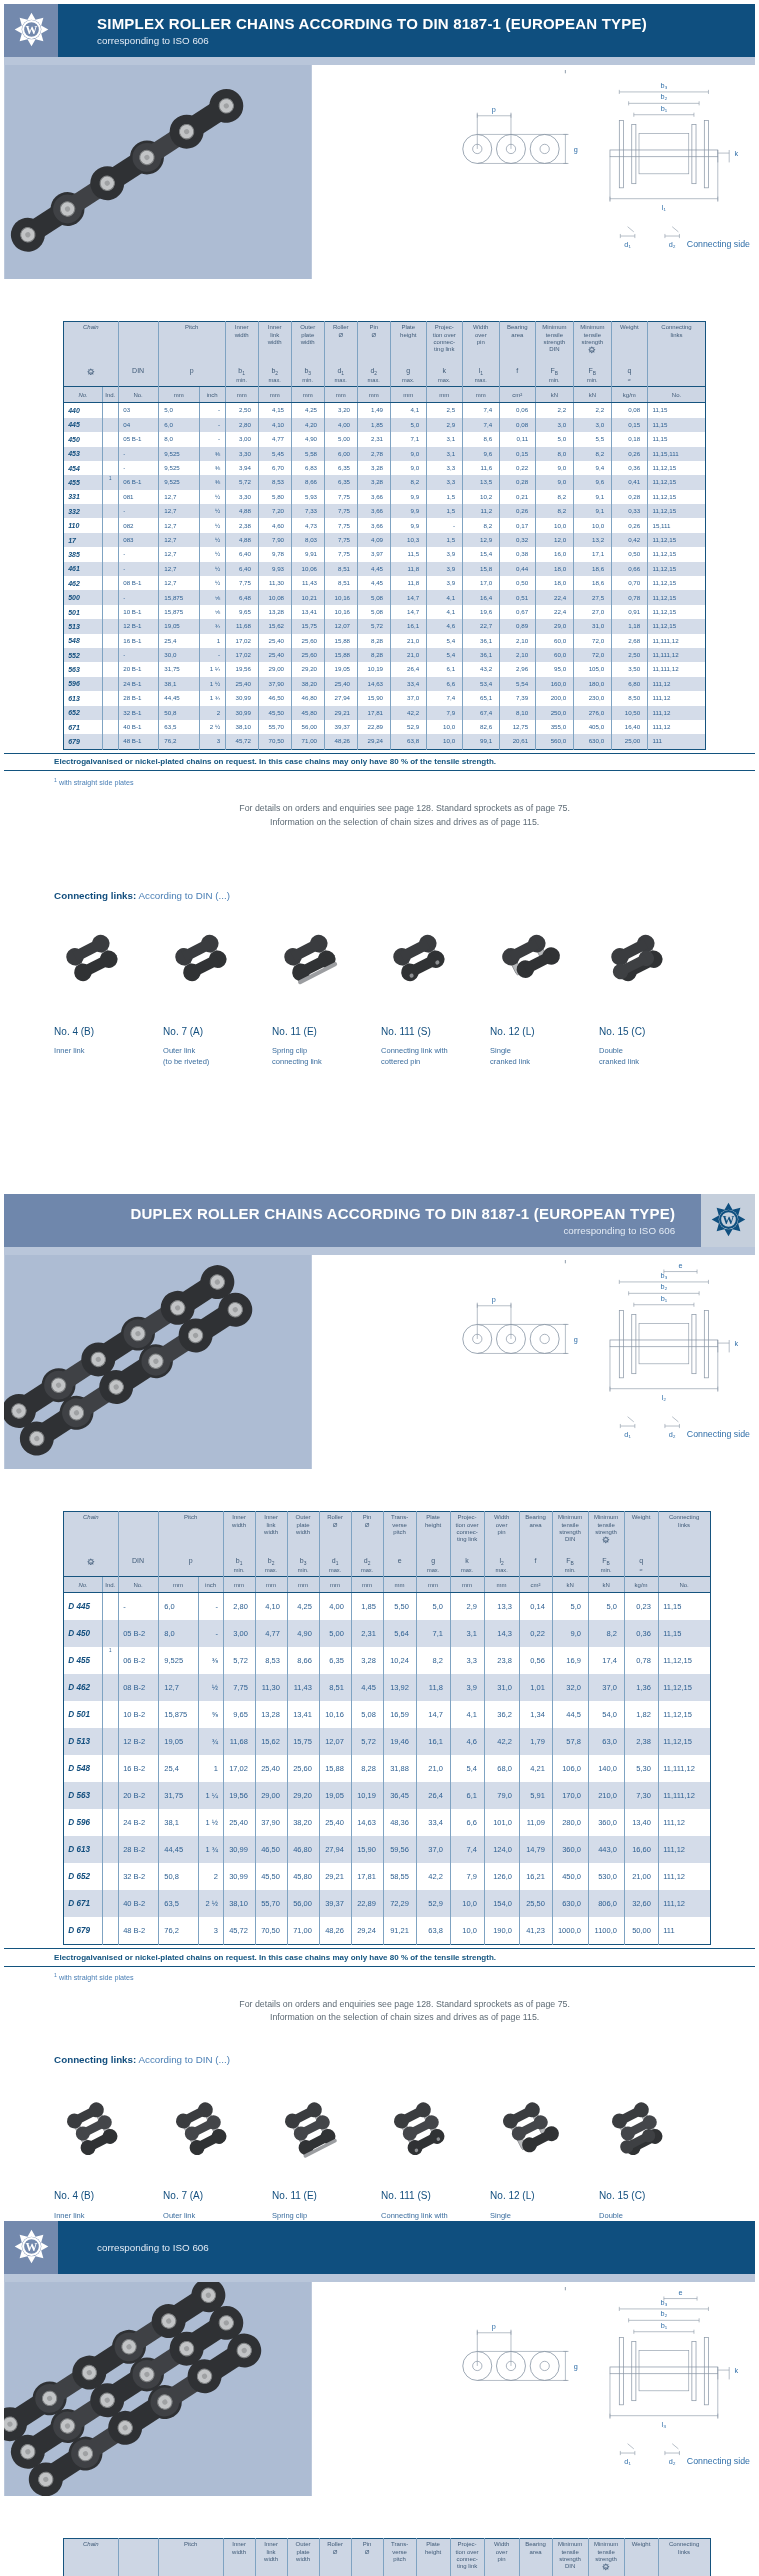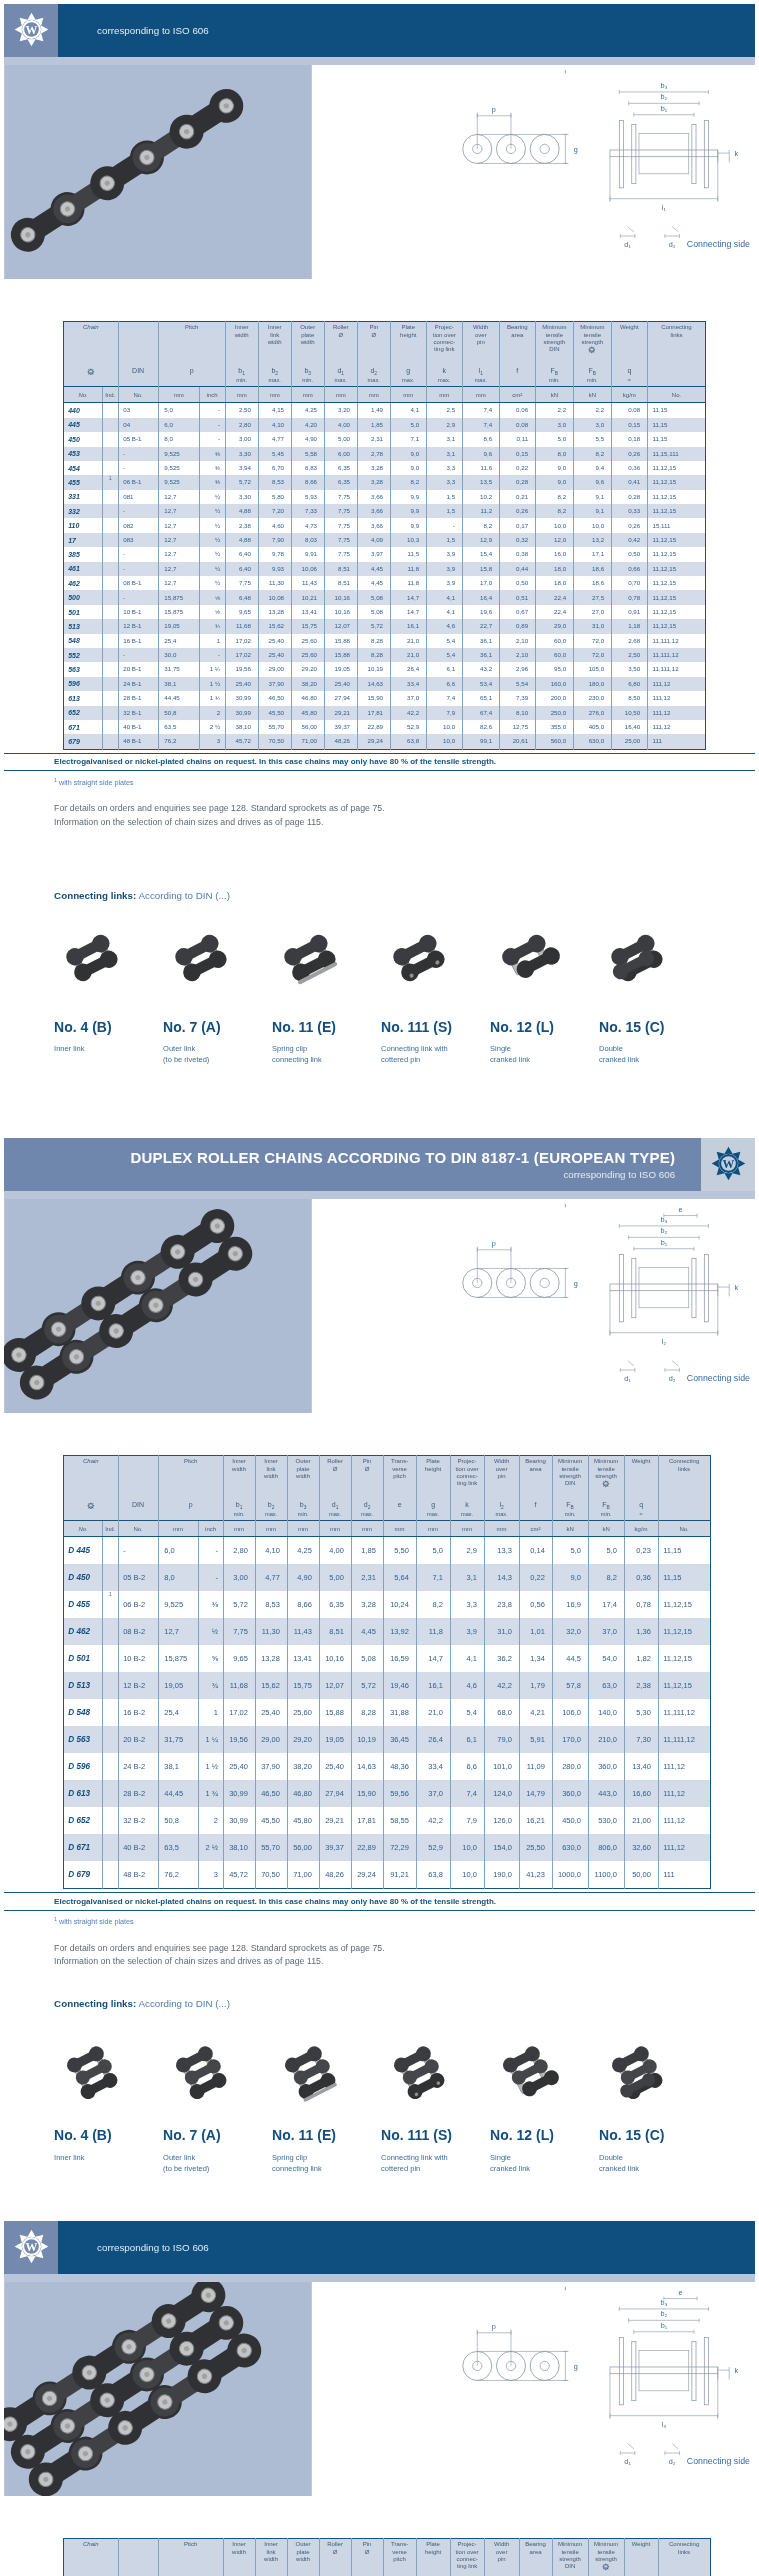--- a/index.html
+++ b/index.html
@@ -1,19 +1,19 @@
 <!DOCTYPE html>
 <html style="font-size:8.2px"><head>
 <meta charset="utf-8">
 <style>
   html,body{margin:0;padding:0;background:#ffffff;}
   body{width:759px;height:3342px;position:relative;font-family:"Liberation Sans",sans-serif;}
   .sec{position:absolute;left:4.1px;width:751px;overflow:hidden;}
   #sec0{top:4.1px;height:1130px;}
-  #sec1{top:1138px;height:1080px;}
+  #sec1{top:1194px;height:1080px;}
   #sec2{top:2221px;height:1118px;}
 
   .banner{height:53px;display:flex;overflow:hidden;}
   .sec.dark .banner{background:#0f4f7f;}
   .sec.light .banner{background:#6f87ac;}
   .logo-block{width:54px;height:53px;flex:none;display:flex;align-items:center;justify-content:center;}
   .sec.dark .logo-block{background:#7389ad;}
   .sec.light .logo-block{background:#c5cfdc;}
   .logo-block svg{width:35px;height:35px;}
   .banner-text{flex:1;display:flex;flex-direction:column;justify-content:center;padding-left:39px;gap:2.6px;}
@@ -46,45 +46,46 @@
   td.c-din{text-align:left;padding-left:4.6px;}
   td.c-pmm{text-align:left;padding-left:5.7px;}
   td.c-pinch{text-align:right;padding-right:4.6px;}
   td.c-links{text-align:left;padding-left:4.6px;}
   #sec0 tbody td{height:12.4px;font-size:6.2px;}   #sec0 td.c-no{font-size:7px;}
   #sec1 tbody td{height:25px;font-size:7.5px;} #sec1 td.c-no{font-size:8.2px;}
 
   .note1{margin-top:3px;border-top:1.3px solid #13547f;border-bottom:1.3px solid #13547f;padding:3.6px 0 4.1px 50px;font-weight:bold;font-size:8px;color:#13547f;}
   .note2{margin:5.2px 0 0 50px;font-size:7.2px;color:#4a7fb5;}
   .note2 sup{font-size:5.2px;}
-  .para{margin:15.5px 0 0 50px;font-size:8.8px;line-height:1.5;color:#5d6a74;}
+  .para{margin:15.5px 0 0 50px;font-size:8.8px;line-height:1.5;color:#5d6a74;text-align:center;}
   .links-heading{margin-left:50px;font-size:9.8px;color:#4a7fb5;}
   .links-heading b{color:#124e7e;}
   #sec0 .links-heading{margin-top:61px;}
   #sec1 .links-heading{margin-top:30px;}
   .figures{display:flex;margin:27px 10.3px 0 50px;}
   .fig{width:109px;}
   .fig-img{height:89px;display:flex;align-items:flex-end;}
-  .fig-no{font-size:14px;font-weight:bold;color:#124e7e;margin-top:2px;}
+  .fig-no{font-size:10px;font-weight:normal;color:#124e7e;margin-top:9px;}
   .fig-desc{font-size:7.5px;color:#3c6e9f;margin-top:9.3px;line-height:1.45;}
 </style>
 </head>
 <body>
 
 <section class="sec dark" id="sec0">
   <header class="banner">
     <div class="logo-block">
         <span class="logo-slot"><svg viewBox="0 0 100 100">
             <path d="M50.0,2.0L61.5,22.3L83.9,16.1L77.7,38.5L98.0,50.0L77.7,61.5L83.9,83.9L61.5,77.7L50.0,98.0L38.5,77.7L16.1,83.9L22.3,61.5L2.0,50.0L22.3,38.5L16.1,16.1L38.5,22.3Z" fill="#ffffff"></path>
             <circle cx="50" cy="50" r="28" fill="#7389ad"></circle>
             <circle cx="50" cy="50" r="24" fill="none" stroke="#ffffff" stroke-width="6"></circle>
             <text x="50" y="62" text-anchor="middle" font-family="Liberation Serif, serif" font-weight="bold" font-size="34" fill="#ffffff">W</text>
           </svg></span>
       </div>
     <div class="banner-text">
+      <div class="banner-title">SIMPLEX ROLLER CHAINS ACCORDING TO DIN 8187-1 (EUROPEAN TYPE)</div>
       <div class="banner-sub">corresponding to ISO 606</div>
     </div>
   </header>
   <div class="strip"></div>
   <div class="photo">
       <svg viewBox="0 0 598 416">
         <rect width="598" height="416" fill="#adbcd3"></rect>
         <g transform="translate(46,330) rotate(-33)">
           <g fill="#2f3134">
             <circle cx="0" cy="0" r="33"></circle>

